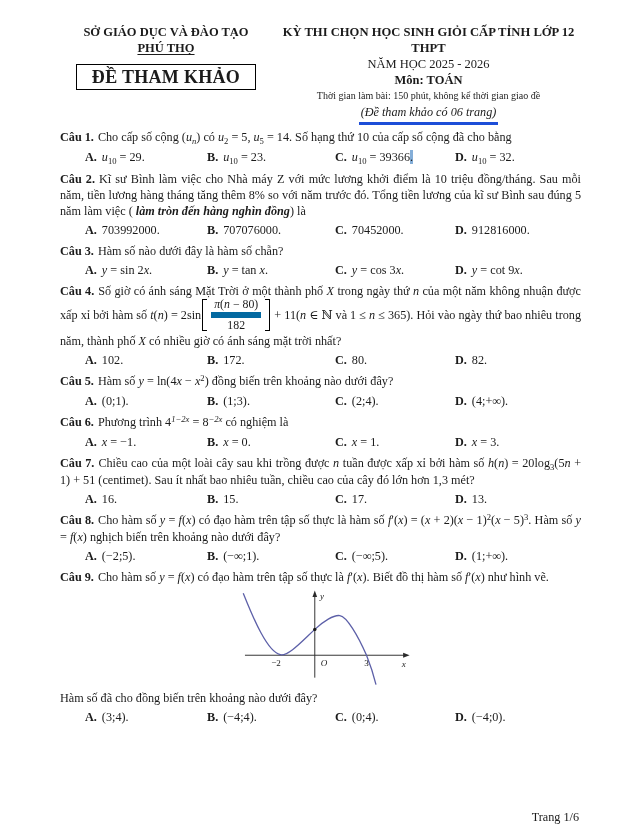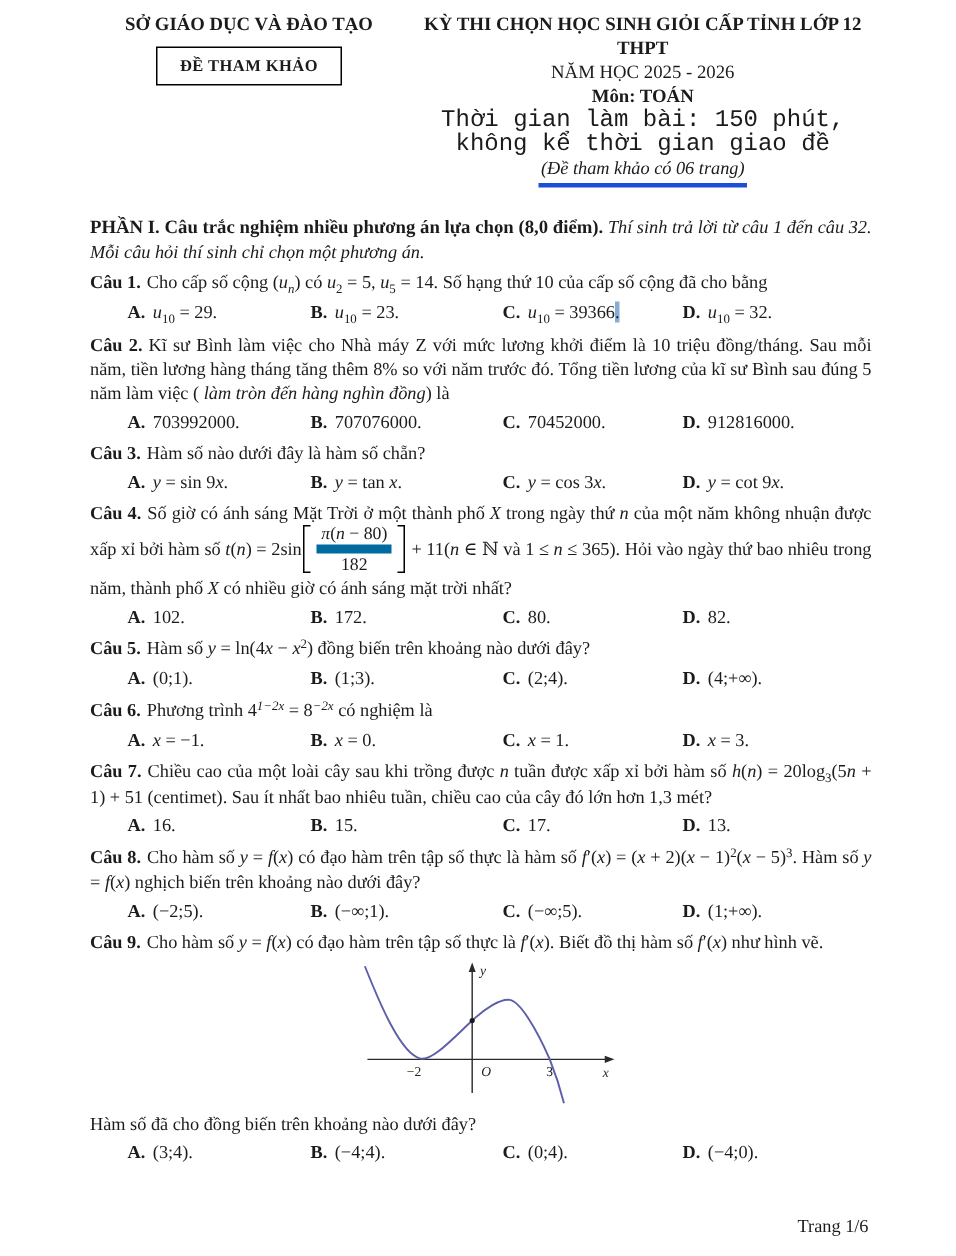--- a/index.html
+++ b/index.html
@@ -1,48 +1,48 @@
 <!DOCTYPE html>
 <html><head>
 <meta charset="utf-8">
 <style>
   html,body{margin:0;padding:0;background:#ffffff;}
   .page{
     width:637px;height:837px;box-sizing:border-box;background:#fff;
-    padding:8px 56px 12px 60px;overflow:hidden;
+    padding:24px 56px 12px 60px;overflow:hidden;
     display:flex;flex-direction:column;color:#1b1b1b;
     font-family:"Liberation Serif","DejaVu Serif",serif;
     font-size:12.2px;line-height:16px;
   }
   
   .hdr{display:flex;flex-shrink:0;}
   .hdrL{width:212px;text-align:center;}
   .hdrL .l1{font-weight:bold;font-size:12.5px;line-height:16px;}
   .hdrL .l2{font-weight:bold;font-size:12.5px;line-height:17px;text-decoration:underline;text-underline-offset:2px;}
-  .refbox{display:inline-block;border:1.4px solid #000;padding:4px 15px 4px;font-weight:bold;font-size:11px;margin-top:7px;letter-spacing:.3px;}
+  .refbox{display:inline-block;border:1.4px solid #000;padding:4px 15px 4px;font-weight:bold;font-size:18px;margin-top:7px;letter-spacing:.3px;}
   .hdrR{flex:1;text-align:center;padding-left:4px;}
   .hdrR .l1{font-weight:bold;font-size:12.6px;line-height:16px;}
   .hdrR .l2{font-weight:normal;font-size:12.5px;line-height:16px;}
   .hdrR .l3{font-weight:bold;font-size:12.5px;line-height:16px;}
-  .hdrR .l4{font-size:16px;line-height:16px;font-family:Liberation Mono, monospace;}
+  .hdrR .l4{font-size:10px;line-height:16px;}
   .hdrR .l5{font-style:italic;font-size:12.2px;line-height:16px;}
   .hdrR .l5 span{display:inline-block;border-bottom:3px solid #1d4ed8;padding:0 2px 2px;}
   
   .sect{margin:18px 0 0;text-align:justify;line-height:16.5px;}
   .sect b{font-size:12.5px;}
   
   .q{margin-top:2px;}
   .qp{margin:2px 0 0;text-align:justify;line-height:16px;}
   .qlab{margin-right:4px;white-space:nowrap;}
   .opts{display:grid;grid-template-columns:122px 128px 120px 1fr;padding-left:25px;line-height:18px;margin-top:2px;}
   .optL{margin-right:5px;}
   
   .s-r{}
   .s-i{font-style:italic;}
-  .s-bi{font-weight:normal;font-style:italic;}
+  .s-bi{font-weight:bold;font-style:italic;}
   .s-sup{font-size:8.6px;position:relative;top:-4px;}
   .s-supi{font-size:8.6px;position:relative;top:-4px;font-style:italic;}
   .s-sub{font-size:8.6px;position:relative;top:2.5px;}
   .s-subi{font-size:8.6px;position:relative;top:2.5px;font-style:italic;}
   .s-hl{background:#84aed8;}
   
   .mathgrp{display:inline-flex;align-items:center;vertical-align:middle;white-space:nowrap;margin:0 1px;position:relative;top:-1px;}
   .brk{display:inline-block;width:4px;height:30px;}
   .brkL{border-left:1.3px solid #000;border-top:1.3px solid #000;border-bottom:1.3px solid #000;}
   .brkR{border-right:1.3px solid #000;border-top:1.3px solid #000;border-bottom:1.3px solid #000;}
@@ -58,32 +58,32 @@
   .footer{margin-top:auto;text-align:right;font-size:12.2px;line-height:15px;padding-right:2px;flex-shrink:0;}
 </style>
 </head>
 <body>
 
 <div class="page">
 
   <div class="hdr">
     <div class="hdrL">
       <div class="l1">SỞ GIÁO DỤC VÀ ĐÀO TẠO</div>
+      <div class="l2">PHÚ THỌ</div>
       <div class="refbox">ĐỀ THAM KHẢO</div>
     </div>
     <div class="hdrR">
       <div class="l1">KỲ THI CHỌN HỌC SINH GIỎI CẤP TỈNH LỚP 12 THPT</div>
       <div class="l2">NĂM HỌC 2025 - 2026</div>
       <div class="l3">Môn: TOÁN</div>
       <div class="l4">Thời gian làm bài: 150 phút, không kể thời gian giao đề</div>
       <div class="l5"><span>(Đề tham khảo có 06 trang)</span></div>
     </div>
   </div>
 
-  <p class="sect"><b>PHẦN I. Câu trắc nghiệm nhiều phương án lựa chọn (8,0 điểm).</b><i> Thí sinh trả lời từ câu 1 đến câu 32. Mỗi câu hỏi thí sinh chỉ chọn một phương án.</i></p>
 
   <div class="q">
     <p class="qp"><b class="qlab">Câu 1.</b><span><span class="s-r">Cho cấp số cộng (</span><span class="s-i">u</span><span class="s-subi">n</span><span class="s-r">) có </span><span class="s-i">u</span><span class="s-sub">2</span><span class="s-r"> = 5, </span><span class="s-i">u</span><span class="s-sub">5</span><span class="s-r"> = 14. Số hạng thứ 10 của cấp số cộng đã cho bằng</span></span></p>
     <div class="opts">
       <div><b class="optL">A.</b><span><span class="s-i">u</span><span class="s-sub">10</span><span class="s-r"> = 29.</span></span></div>
       <div><b class="optL">B.</b><span><span class="s-i">u</span><span class="s-sub">10</span><span class="s-r"> = 23.</span></span></div>
       <div><b class="optL">C.</b><span><span class="s-i">u</span><span class="s-sub">10</span><span class="s-r"> = 39366</span><span class="s-hl">.</span></span></div>
       <div><b class="optL">D.</b><span><span class="s-i">u</span><span class="s-sub">10</span><span class="s-r"> = 32.</span></span></div>
     </div>
   </div>
@@ -94,21 +94,21 @@
       <div><b class="optL">A.</b><span><span class="s-r">703992000.</span></span></div>
       <div><b class="optL">B.</b><span><span class="s-r">707076000.</span></span></div>
       <div><b class="optL">C.</b><span><span class="s-r">70452000.</span></span></div>
       <div><b class="optL">D.</b><span><span class="s-r">912816000.</span></span></div>
     </div>
   </div>
 
   <div class="q">
     <p class="qp"><b class="qlab">Câu 3.</b><span><span class="s-r">Hàm số nào dưới đây là hàm số chẵn?</span></span></p>
     <div class="opts">
-      <div><b class="optL">A.</b><span><span class="s-i">y</span><span class="s-r"> = sin 9</span><span class="s-i">x</span><span class="s-r">.</span></span></div>
+      <div><b class="optL">A.</b><span><span class="s-i">y</span><span class="s-r"> = sin 2</span><span class="s-i">x</span><span class="s-r">.</span></span></div>
       <div><b class="optL">B.</b><span><span class="s-i">y</span><span class="s-r"> = tan </span><span class="s-i">x</span><span class="s-r">.</span></span></div>
       <div><b class="optL">C.</b><span><span class="s-i">y</span><span class="s-r"> = cos 3</span><span class="s-i">x</span><span class="s-r">.</span></span></div>
       <div><b class="optL">D.</b><span><span class="s-i">y</span><span class="s-r"> = cot 9</span><span class="s-i">x</span><span class="s-r">.</span></span></div>
     </div>
   </div>
 
   <div class="q">
     <p class="qp"><b class="qlab">Câu 4.</b><span><span class="s-r">Số giờ có ánh sáng Mặt Trời ở một thành phố </span><span class="s-i">X</span><span class="s-r"> trong ngày thứ </span><span class="s-i">n</span><span class="s-r"> của một năm không nhuận được xấp xỉ bởi hàm số </span><span class="s-i">t</span><span class="s-r">(</span><span class="s-i">n</span><span class="s-r">) = 2sin</span></span><span class="mathgrp">
           <span class="brk brkL"></span>
           <span class="frac">

